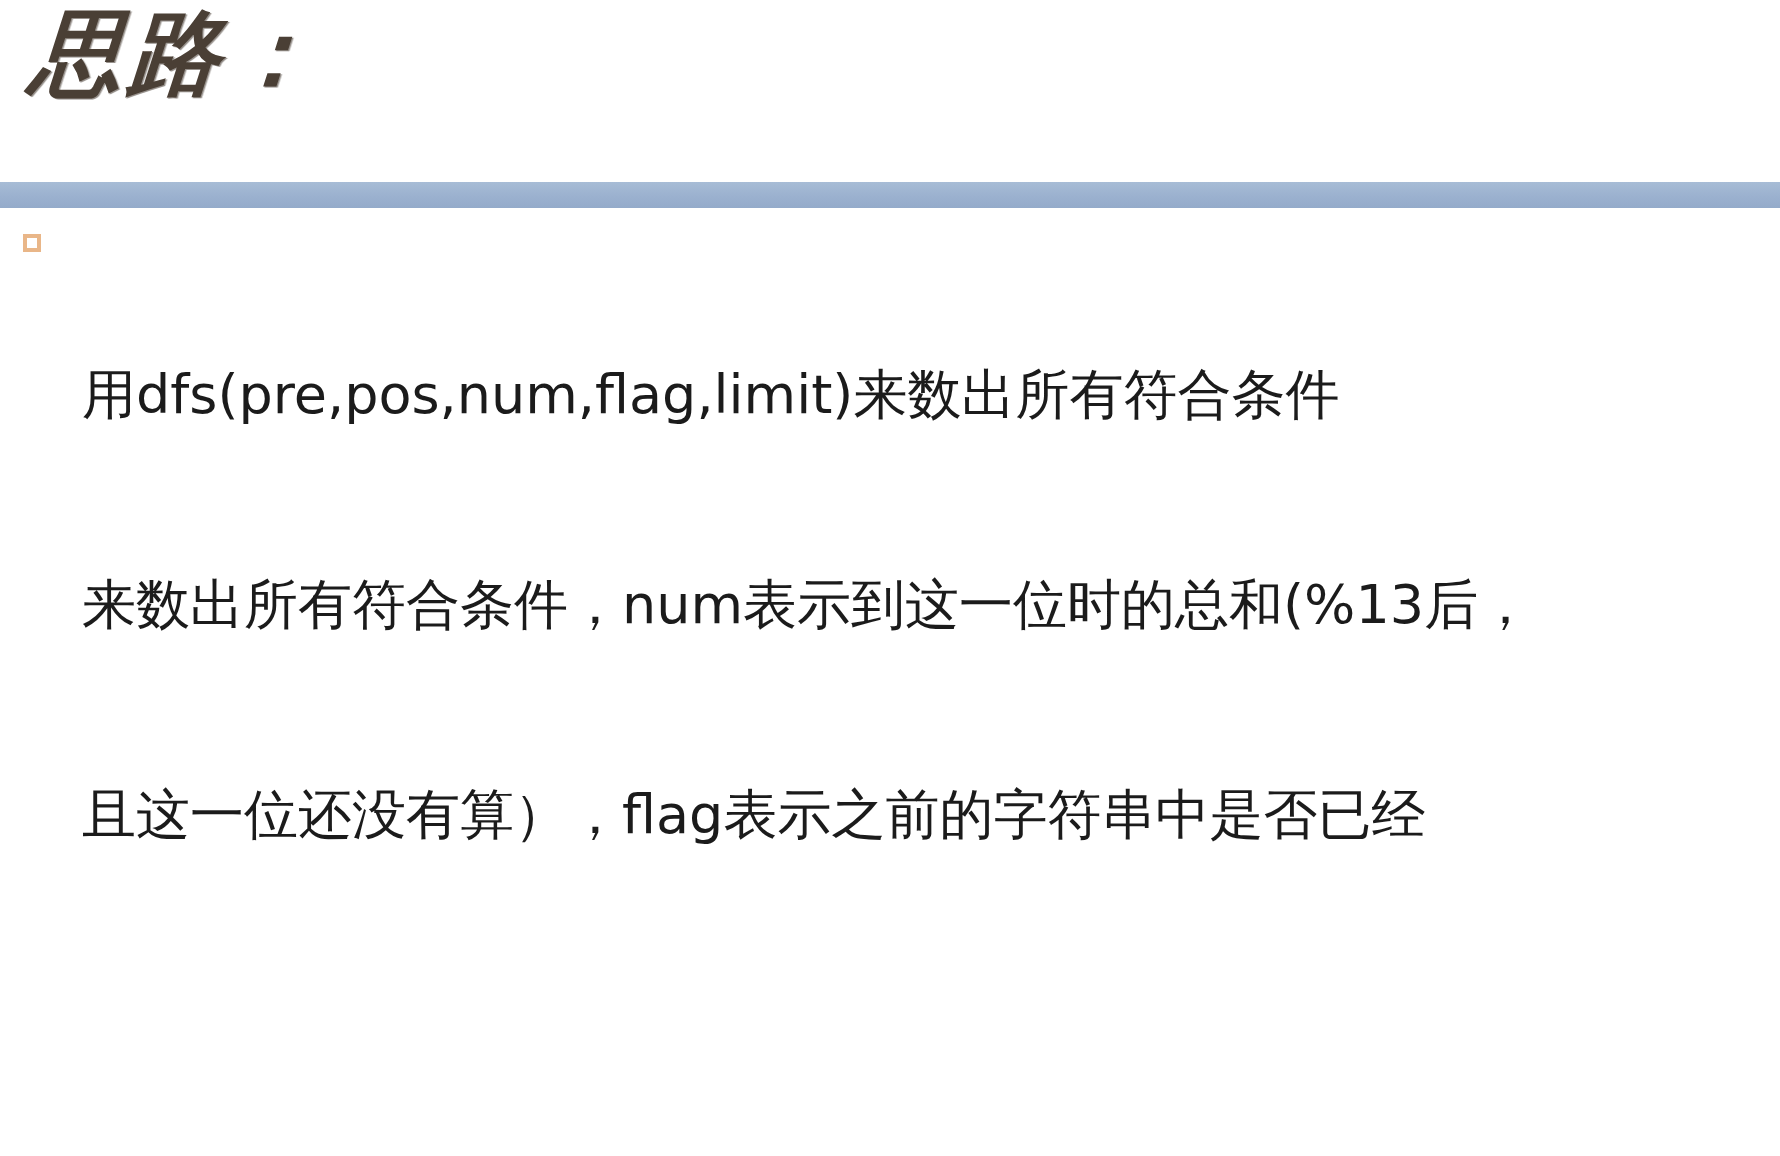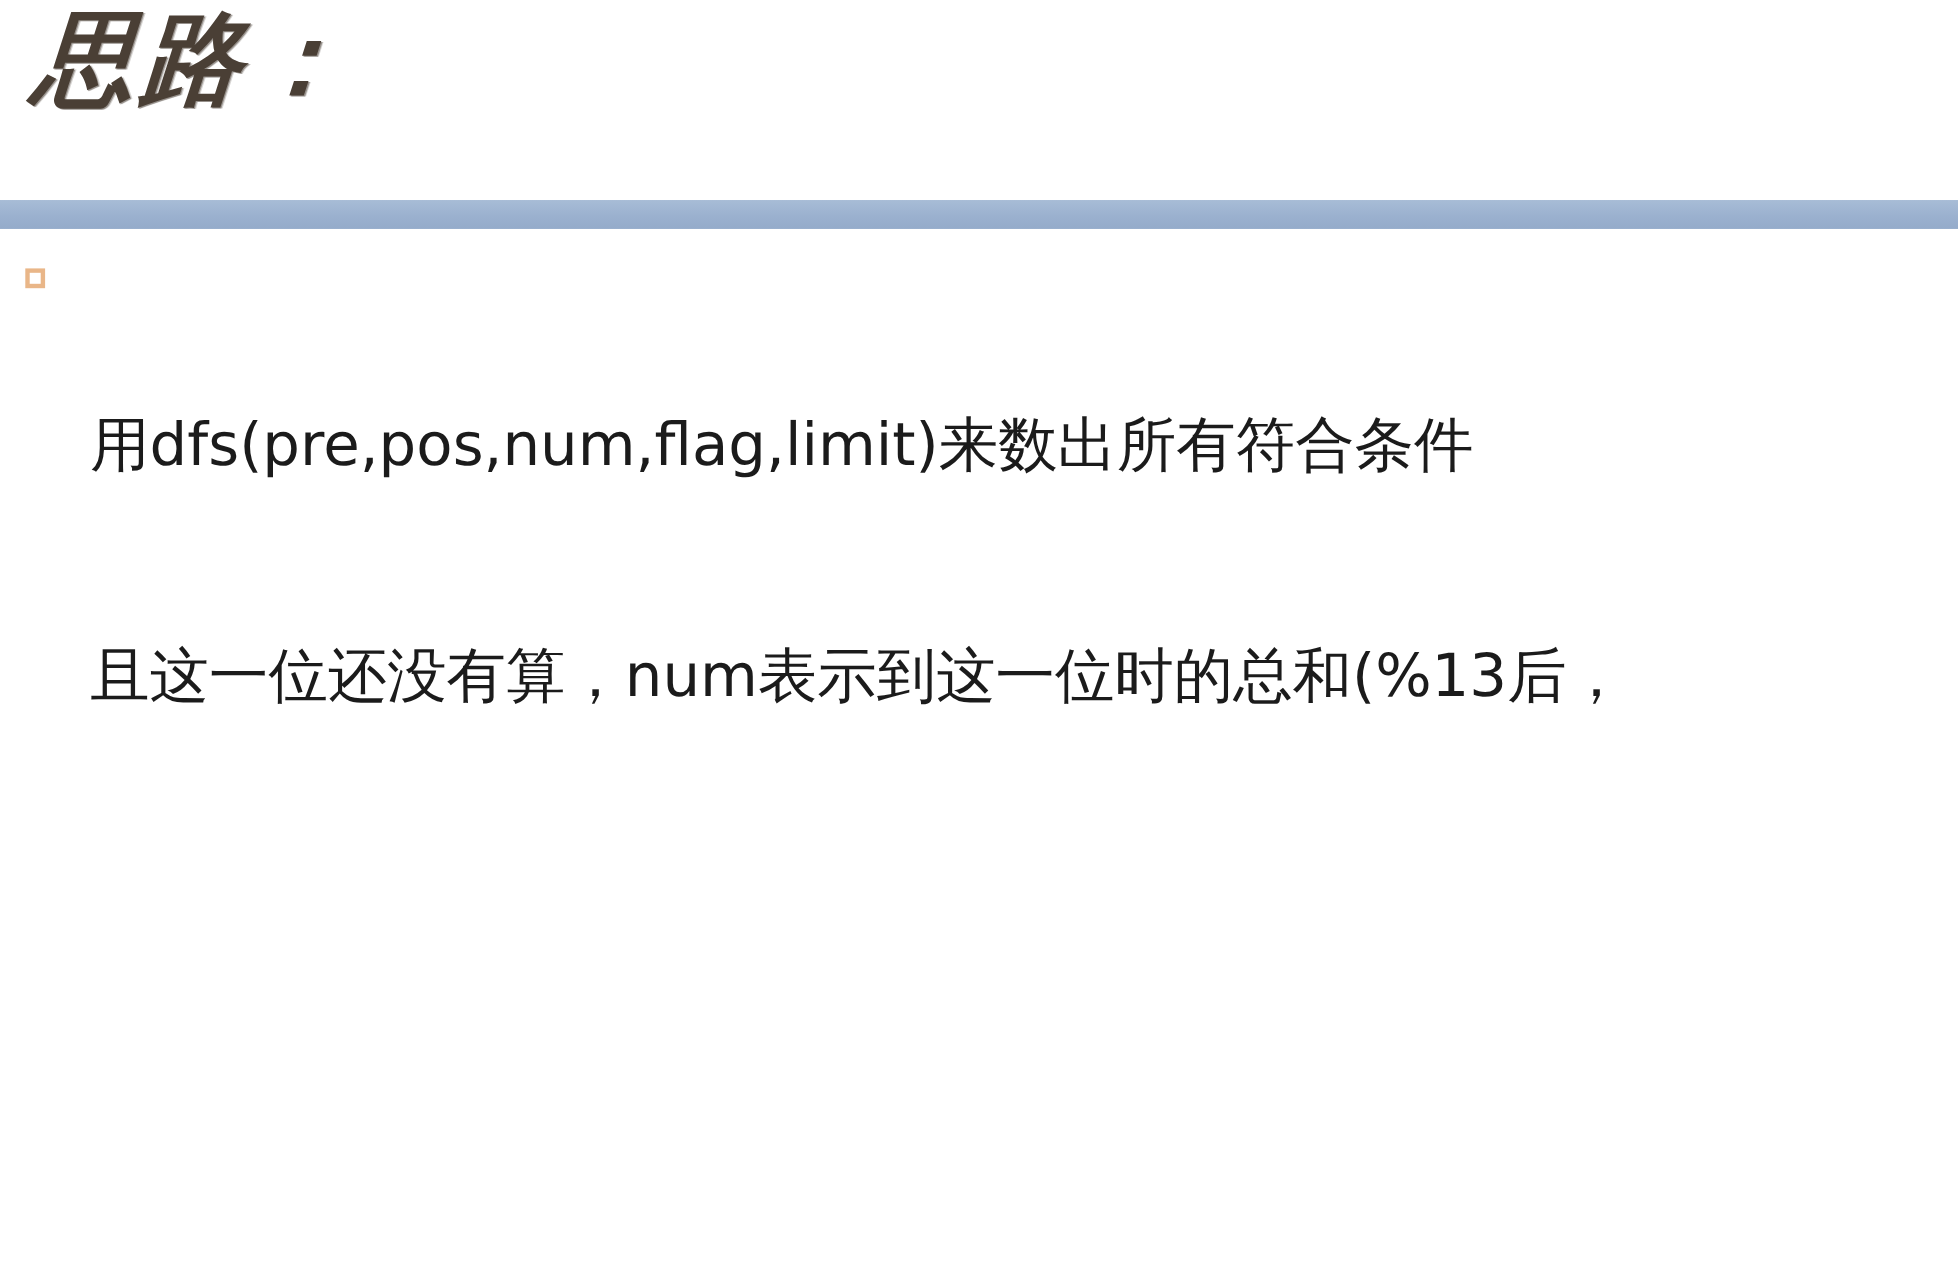--- a/index.html
+++ b/index.html
@@ -57,21 +57,21 @@
     width: 1780px;
     height: 26px;
     background: #9cb2d0;
     background-image: linear-gradient(to bottom, #a7bcd6 0%, #9bb1cf 55%, #94abca 100%);
   }
 
   
   .body-area {
     position: absolute;
     left: 0;
-    top: 208px;
+    top: 198px;
     width: 1756px;
     height: 948px;
   }
   .bullet-row {
     position: relative;
     padding-left: 0;
   }
   .bullet-marker {
     position: absolute;
     left: 23px;
@@ -111,21 +111,22 @@
     <h1 class="slide-title">思路：</h1>
   </div>
 
   <div class="divider-bar"></div>
 
   <div class="body-area">
     <div class="bullet-row">
       <span class="bullet-marker"></span>
       <p class="bullet-text">
         <span class="ln">用dfs(pre,pos,num,flag,limit)来数出所有符合条件</span>
-        <span class="ln">且这一位还没有算，num表示到这一位时的总和(%13后，</span>
+        <span class="ln">来数出所有符合条件，num表示到这一位时的总和(%13后，</span>
+        <span class="ln">且这一位还没有算），flag表示之前的字符串中是否已经</span>
         
         
         
         
         
         
         
       </p>
     </div>
   </div>

